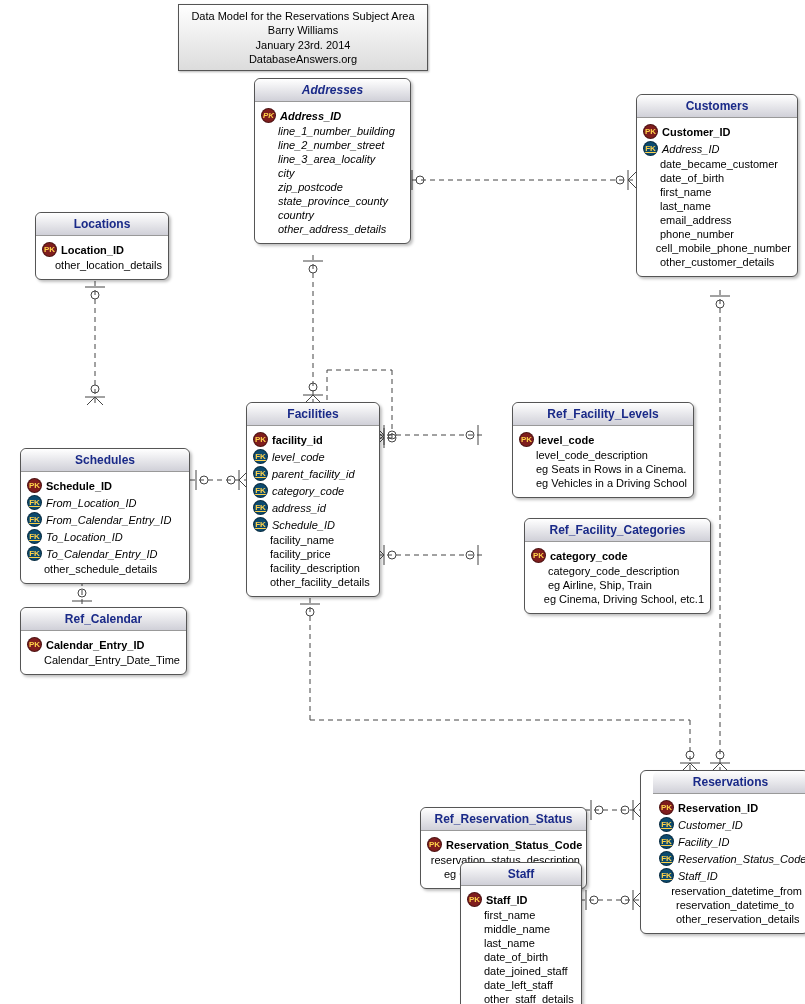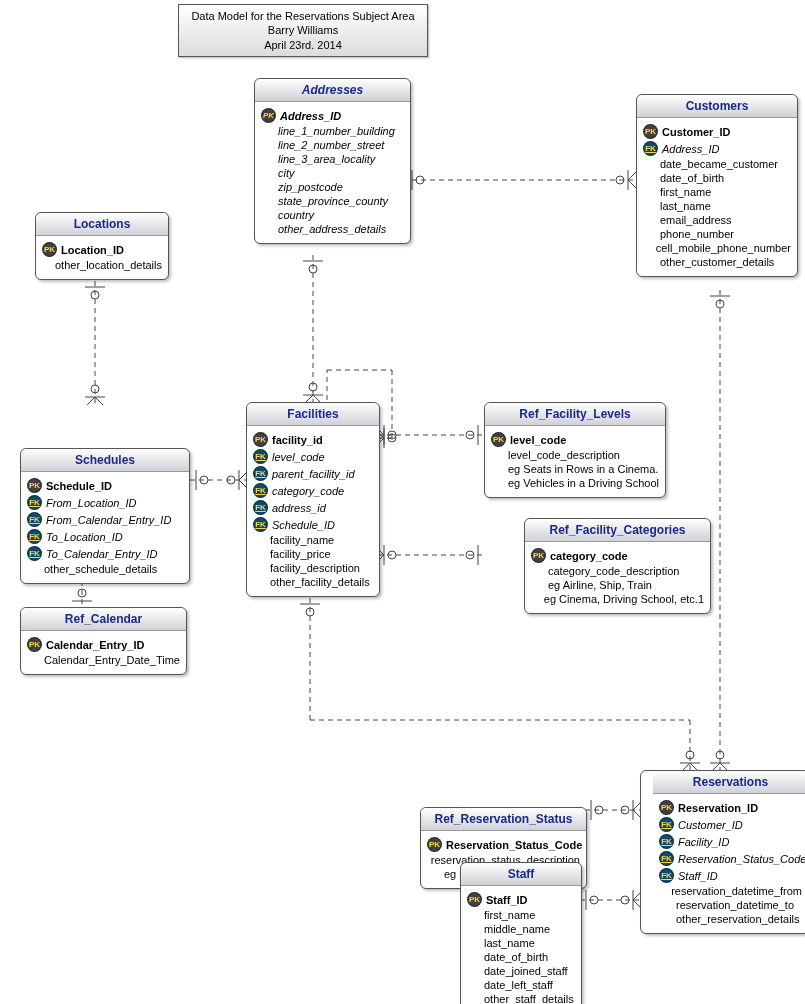--- a/index.html
+++ b/index.html
@@ -56,21 +56,21 @@
     width: 13px;
     height: 13px;
     border-radius: 50%;
     color: #fff;
     font-size: 8px;
     font-weight: bold;
     margin-right: 4px;
     flex-shrink: 0;
     border: 1px solid rgba(0,0,0,0.4);
   }
-  .pk { background: #404040; color: #ffd24a; }
+  .pk { background: #7f1d1d; color: #ffd24a; }
   .fk { background: #0c4a6e; color: #ffd24a; text-decoration: underline; }
   .attr-label.bold { font-weight: bold; }
   .attr-label.italic { font-style: italic; }
   .spacer { width: 17px; display:inline-block; }
   svg.connectors {
     position: absolute;
     top: 0; left: 0;
     width: 805px;
     height: 1004px;
     pointer-events: none;
@@ -226,21 +226,22 @@
     <line x1="633" y1="890" x2="633" y2="910"></line>
     <line x1="633" y1="900" x2="641" y2="892"></line>
     <line x1="633" y1="900" x2="641" y2="908"></line>
     <circle cx="625" cy="900" r="4"></circle>
   </g>
 </svg>
 
 <div class="info-box" style="left:178px; top:4px; width:232px;">
   <div>Data Model for the Reservations Subject Area</div>
   <div>Barry Williams</div>
-  <div>April 23rd. 2014</div>
+  <div>January 23rd. 2014</div>
+  <div>DatabaseAnswers.org</div>
 </div>
 
 <div class="entity" style="left:254px; top:78px; width:155px;font-style:italic;">
   <div class="entity-header">Addresses</div>
   <div class="entity-body">
       <div class="attr-row">
         <span class="key-icon pk">PK</span>
         <span class="attr-label bold">Address_ID</span>
       </div>
       <div class="attr-row">
@@ -421,21 +422,21 @@
         <span class="spacer"></span>
         <span class="attr-label">facility_description</span>
       </div>
       <div class="attr-row">
         <span class="spacer"></span>
         <span class="attr-label">other_facility_details</span>
       </div>
     </div>
 </div>
 
-<div class="entity" style="left:484px; top:402px; width:180px;">
+<div class="entity" style="left:512px; top:402px; width:180px;">
   <div class="entity-header">Ref_Facility_Levels</div>
   <div class="entity-body">
       <div class="attr-row">
         <span class="key-icon pk">PK</span>
         <span class="attr-label bold">level_code</span>
       </div>
       <div class="attr-row">
         <span class="spacer"></span>
         <span class="attr-label">level_code_description</span>
       </div>

